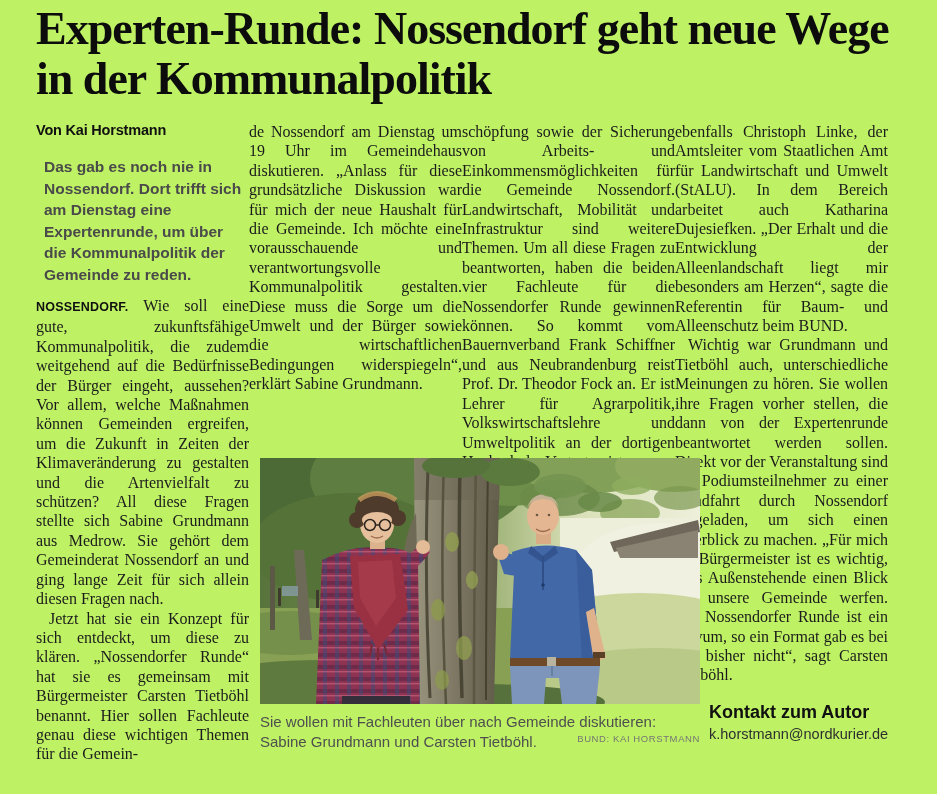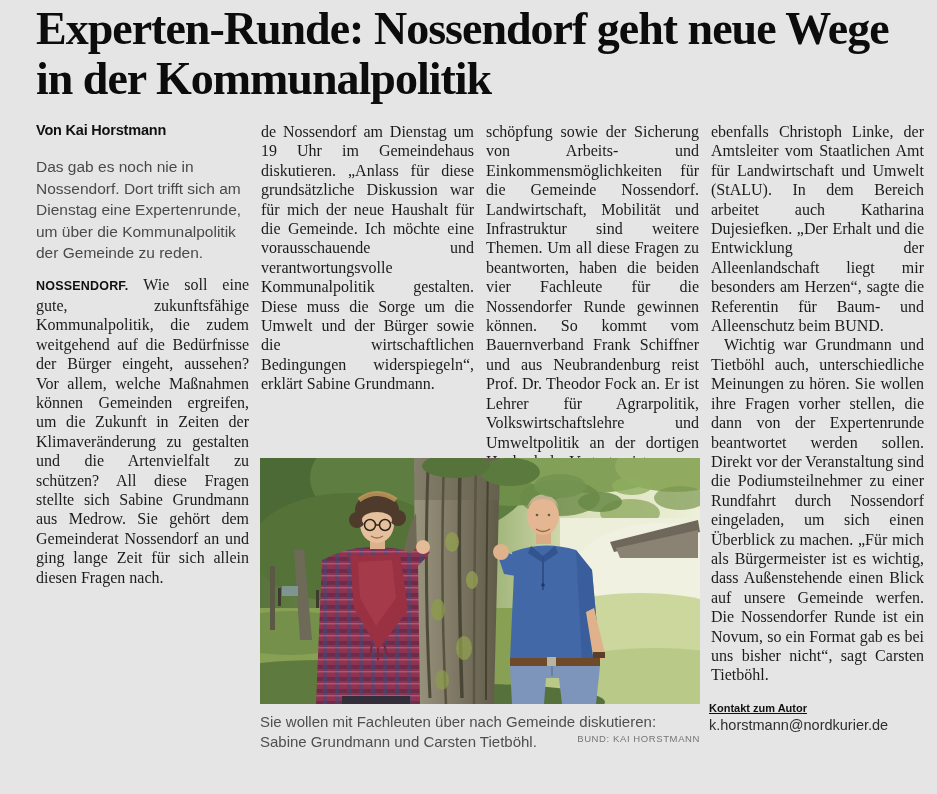--- a/index.html
+++ b/index.html
@@ -1,32 +1,32 @@
 <!DOCTYPE html>
 <html><head>
 <meta charset="utf-8">
 <style>
   html,body { margin:0; padding:0; background:#ffffff; }
   .page {
-    position:relative; width:937px; height:794px; background:#e5e5e5;
+    position:relative; width:937px; height:794px; background:#bef264;
     overflow:hidden; font-family:"Liberation Sans", sans-serif;
   }
   .headline {
     position:absolute; left:36px; top:4px; width:892px; margin:0;
     font-family:"Liberation Serif", serif; font-weight:700;
     font-size:46px; line-height:50px; letter-spacing:-1px; color:#0c0c0c;
   }
-  .cols { position:absolute; left:36px; top:122px; width:888px; display:flex; gap:12px; }
+  .cols { position:absolute; left:36px; top:122px; width:888px; display:flex; }
   .col { width:213px; flex:0 0 213px; }
   .clip2 { height:338px; overflow:hidden; }
   .clip4 { height:572px; overflow:hidden; }
   .byline { font-size:14.5px; font-weight:700; color:#101010; letter-spacing:-0.2px; }
   .lead {
-    margin:18px 0 0 0; font-size:15.5px; line-height:21.5px;
-    color:#4a4a4a; text-align:left;
+    margin:18px 0 0 8px; font-size:15.5px; line-height:21.5px;
+    color:#4a4a4a; text-align:left;font-weight:bold;
   }
   .body-p {
     margin:0; font-family:"Liberation Serif", serif; font-size:16px;
     line-height:19.4px; color:#1b1b1b; text-align:justify;
   }
   .body-p.first { margin-top:11px; }
   .body-p.indent { text-indent:13px; }
   .dateline {
     font-family:"Liberation Sans", sans-serif; font-weight:700;
     font-size:12.5px; letter-spacing:0.2px; color:#101010;
@@ -38,36 +38,37 @@
   .photo svg { display:block; width:440px; height:246px; }
   .caption {
     position:absolute; left:260px; top:712px; width:440px;
     font-size:15px; line-height:20px; color:#4f4f4f;
   }
   .credit {
     position:absolute; right:0; bottom:3px; font-size:9.5px;
     letter-spacing:0.6px; color:#757575;
   }
   .contact { position:absolute; left:709px; top:702px; width:214px; }
-  .contact-label { font-size:11px; font-weight:700; color:#101010;text-decoration:underline; }
+  .contact-label { font-size:18px; font-weight:700; color:#101010; }
   .contact-email { font-size:14.5px; color:#2e2e2e; margin-top:3px; }
 </style>
 </head>
 <body>
 
 <div class="page">
 
   <h1 class="headline">Experten-Runde: Nossendorf geht neue Wege in der Kommunalpolitik</h1>
 
   <div class="cols">
 
     <div class="col">
       <div class="byline">Von Kai Horstmann</div>
       <p class="lead">Das gab es noch nie in Nossendorf. Dort trifft sich am Dienstag eine Expertenrunde, um über die Kommunalpolitik der Gemeinde zu reden.</p>
       <p class="body-p first"><span class="dateline">NOSSENDORF.</span> <span>Wie soll eine gute, zukunftsfähige Kommunalpolitik, die zudem weitgehend auf die Bedürfnisse der Bürger eingeht, aussehen? Vor allem, welche Maßnahmen können Gemeinden ergreifen, um die Zukunft in Zeiten der Klimaveränderung zu gestalten und die Artenvielfalt zu schützen? All diese Fragen stellte sich Sabine Grundmann aus Medrow. Sie gehört dem Gemeinderat Nossendorf an und ging lange Zeit für sich allein diesen Fragen nach.</span></p>
+      <p class="body-p indent">Jetzt hat sie ein Konzept für sich entdeckt, um diese zu klären. „Nossendorfer Runde“ hat sie es gemeinsam mit Bürgermeister Carsten Tietböhl benannt. Hier sollen Fachleute genau diese wichtigen Themen für die Gemein-</p>
     </div>
 
     <div class="col">
       <div class="clip2">
         <p class="body-p">de Nossendorf am Dienstag um 19 Uhr im Gemeindehaus diskutieren. „Anlass für diese grundsätzliche Diskussion war für mich der neue Haushalt für die Gemeinde. Ich möchte eine vorausschauende und verantwortungsvolle Kommunalpolitik gestalten. Diese muss die Sorge um die Umwelt und der Bürger sowie die wirtschaftlichen Bedingungen widerspiegeln“, erklärt Sabine Grundmann.</p>
       </div>
     </div>
 
     <div class="col">
       <div class="clip2">

